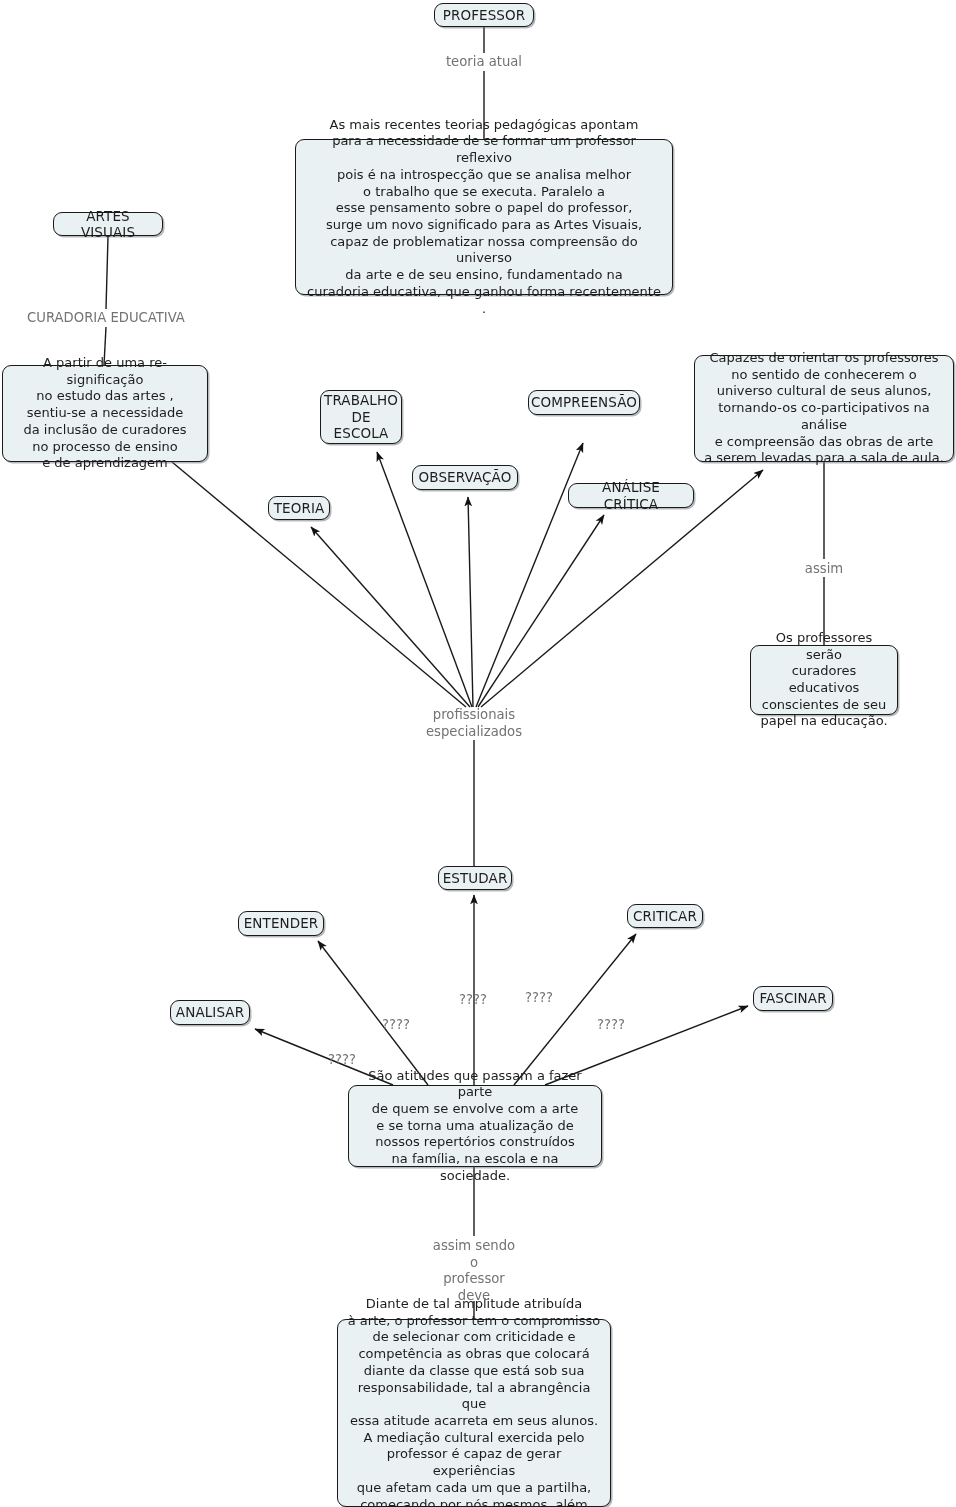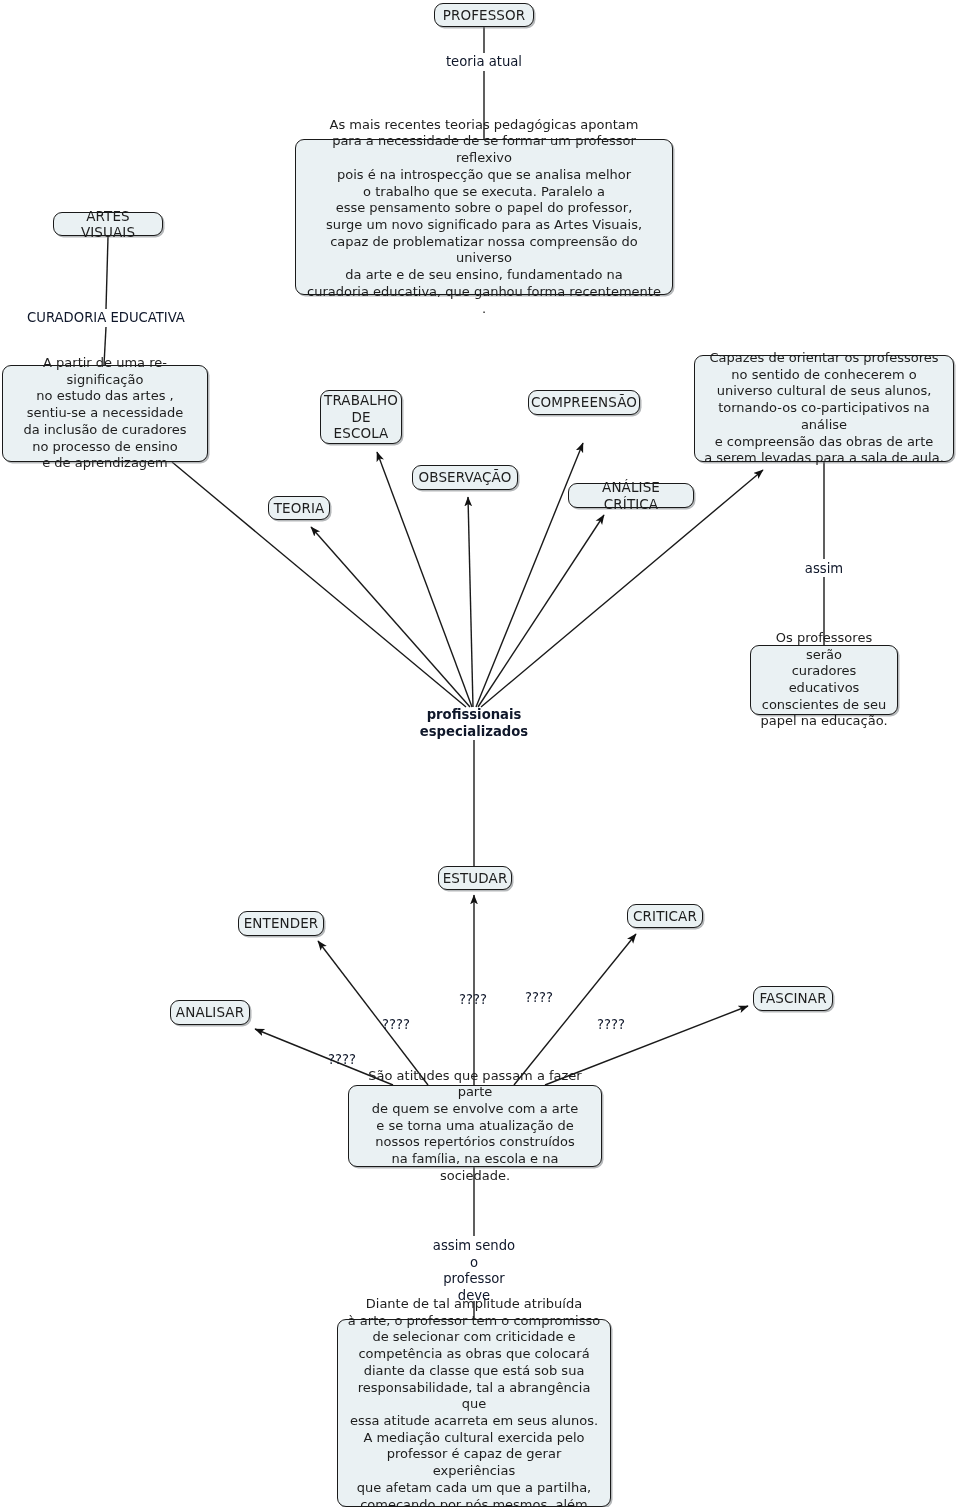--- a/index.html
+++ b/index.html
@@ -45,21 +45,21 @@
     padding: 2px 9px;
   }
   .textbox {
     font-size: 13px;
     padding: 5px 8px;
     line-height: 1.285;
   }
   .linklabel {
     position: absolute;
     font-size: 13.2px;
-    color: #0f172a;
+    color: #737373;
     text-align: center;
     line-height: 1.25;
     white-space: pre-line;
     background: transparent;
     z-index: 3;
   }
 </style>
 </head>
 <body>
 
@@ -175,21 +175,21 @@
 A mediação cultural  exercida pelo
 professor é capaz de  gerar experiências
 que afetam cada um que a partilha,
 começando por nós mesmos, além
 de  facilitar a convivência com a arte.</div>
 
   <div class="linklabel" style="left:414px; top:54px; width:140px;">teoria atual</div>
 
   <div class="linklabel" style="left:16px; top:310px; width:180px;">CURADORIA EDUCATIVA</div>
 
-  <div class="linklabel" style="left:394px; top:707px; width:160px;font-weight:bold;">profissionais
+  <div class="linklabel" style="left:394px; top:707px; width:160px;">profissionais
 especializados</div>
 
   <div class="linklabel" style="left:784px; top:561px; width:80px;">assim</div>
 
   <div class="linklabel" style="left:404px; top:1238px; width:140px;">assim sendo
 o
 professor
 deve</div>
 
   <div class="linklabel" style="left:442px; top:992px; width:62px;">????</div>

